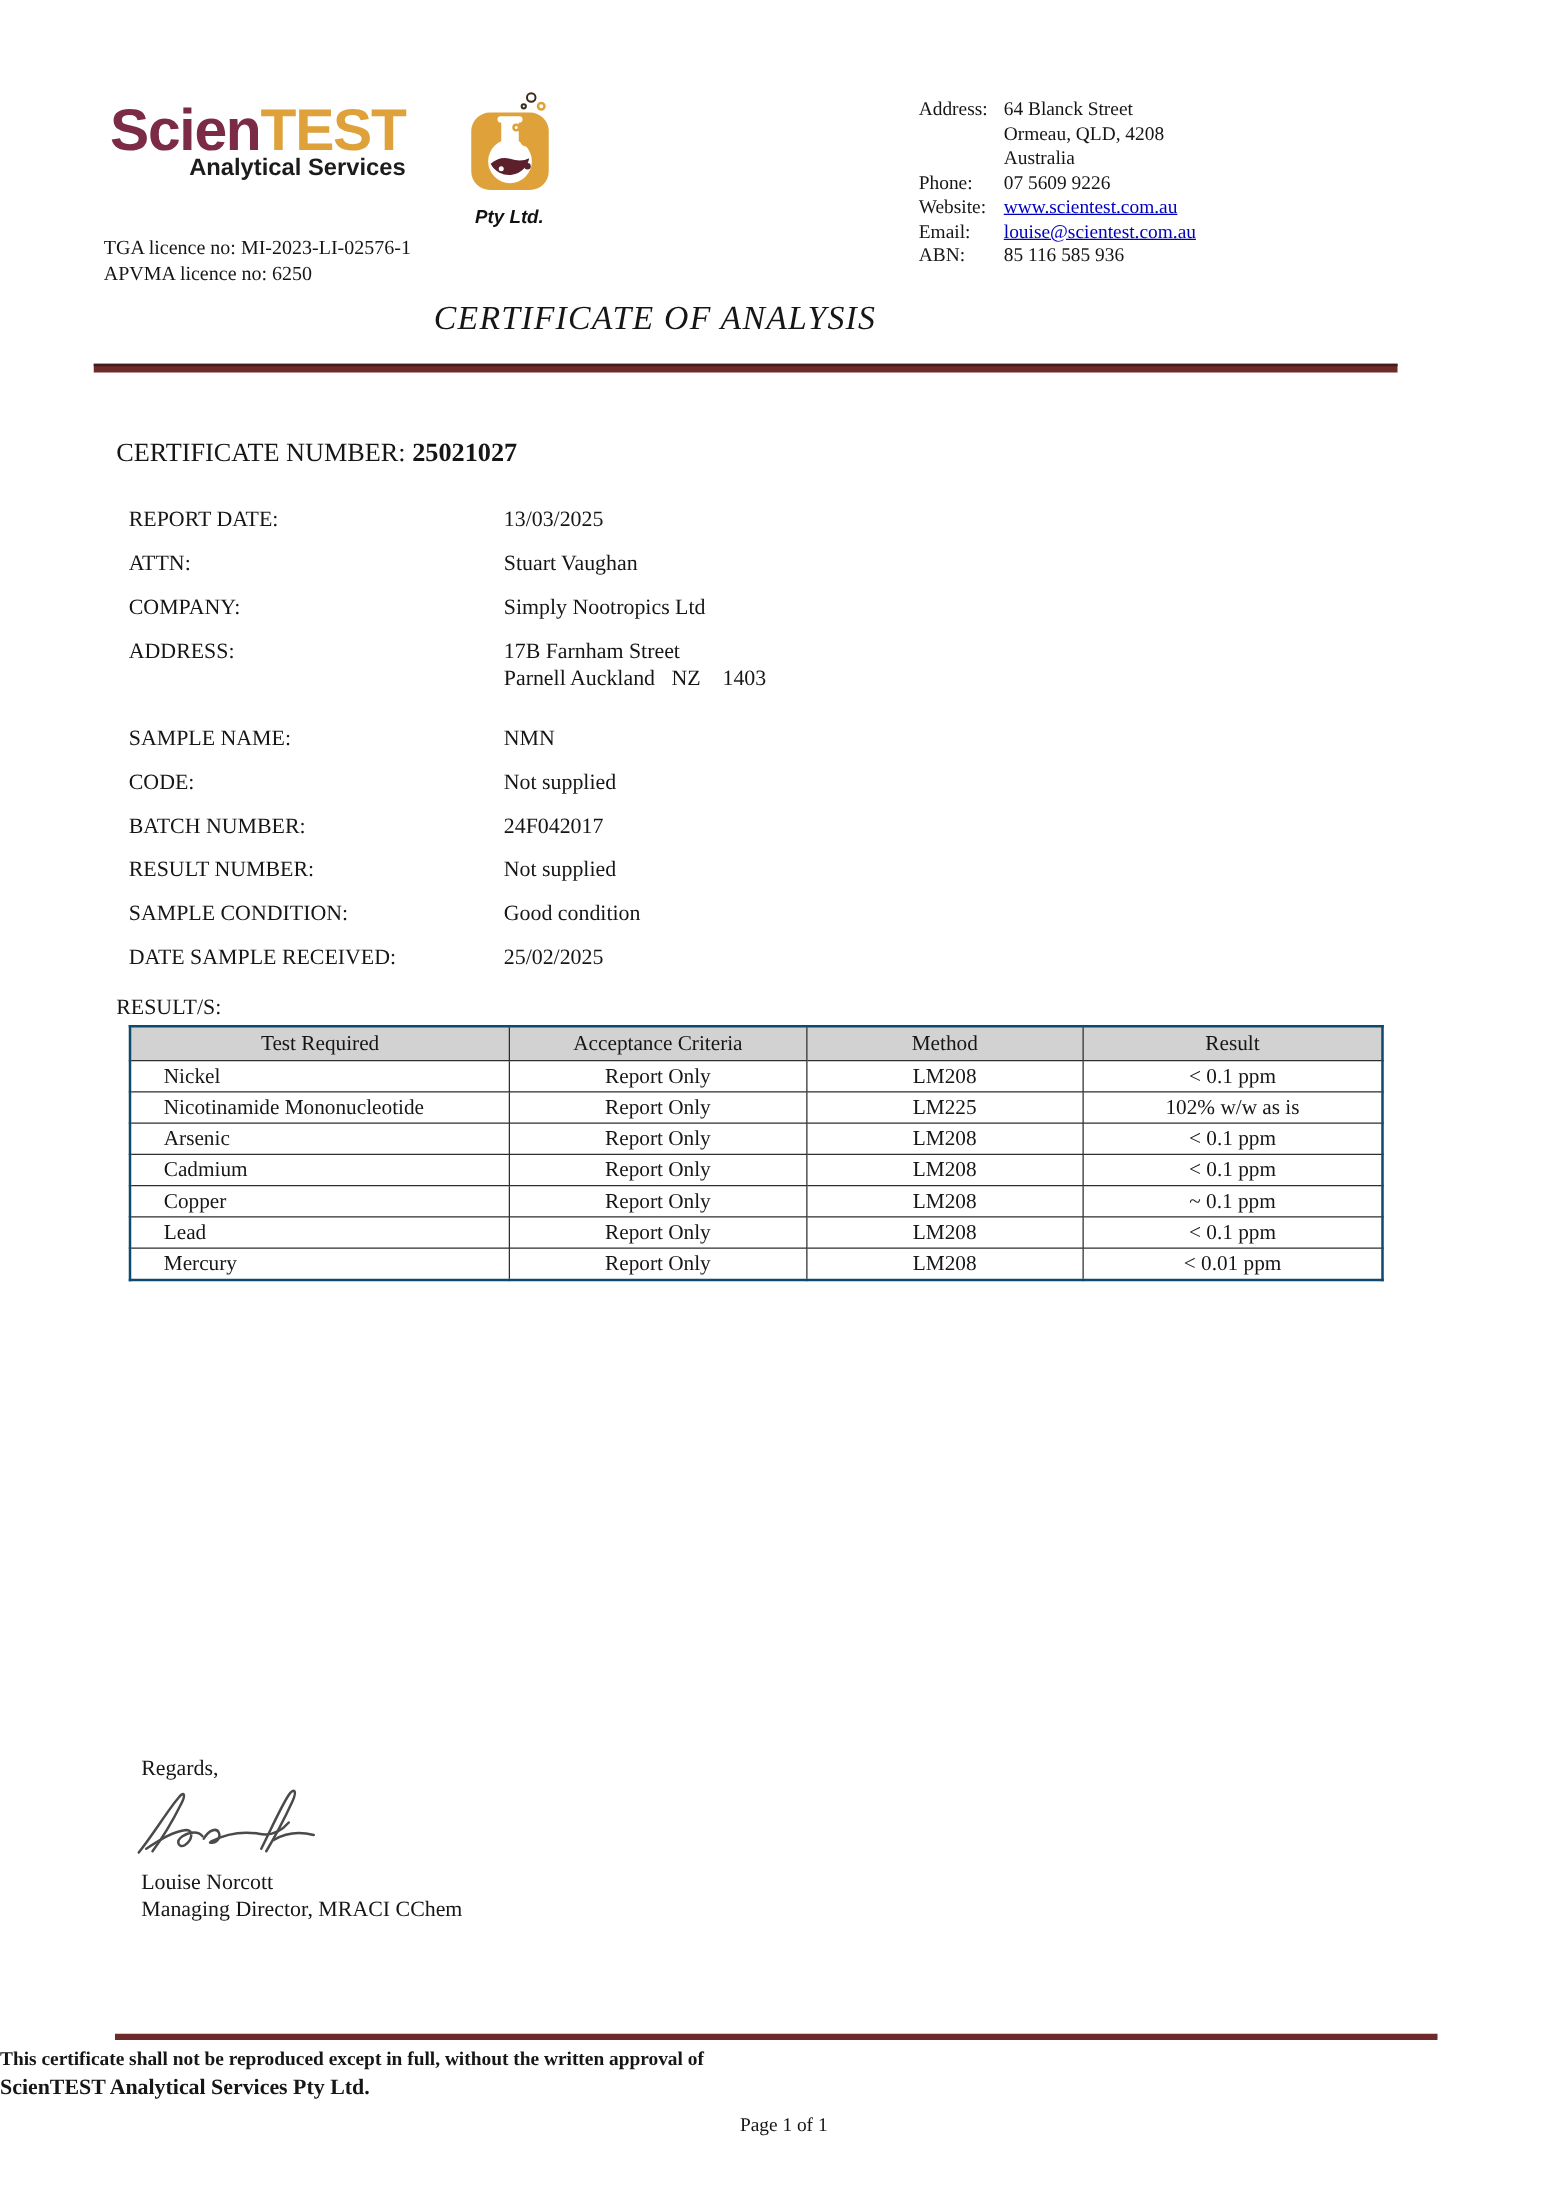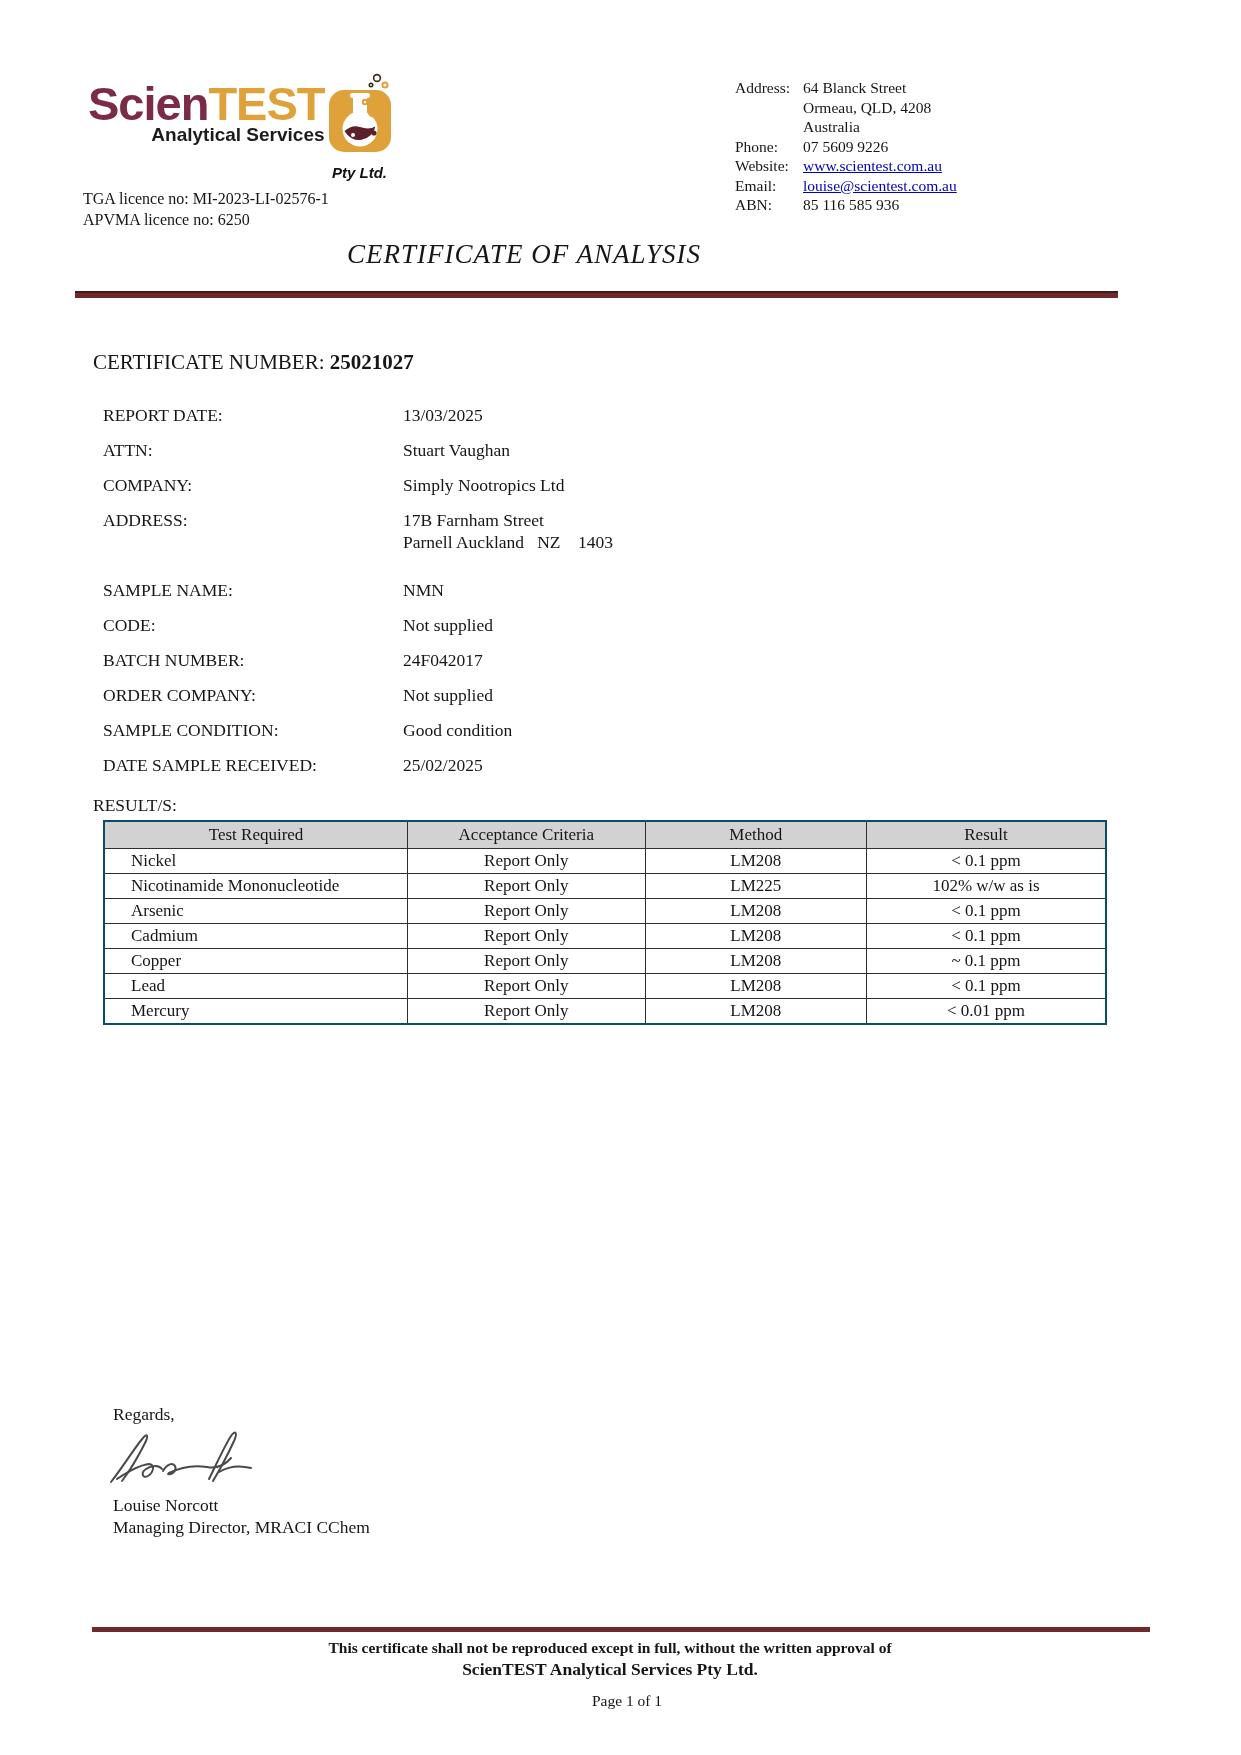--- a/index.html
+++ b/index.html
@@ -10,21 +10,21 @@
     --link-blue:#0000bf;
     --table-header-bg:#d2d2d2;
     --ink:#161616;
   }
   *{margin:0;padding:0;box-sizing:border-box;}
   html,body{background:#ffffff;}
   body{width:1241px;font-family:"Liberation Serif",serif;color:var(--ink);}
   .page{position:relative;width:1241px;height:1755px;background:#fff;overflow:hidden;}
 
   
-  .logo-block{position:absolute;left:88px;top:72px;display:flex;align-items:flex-start;}
+  .logo-block{position:absolute;left:88px;top:72px;display:flex;align-items:flex-start;gap:48px;}
   .logo-left{display:flex;flex-direction:column;align-items:flex-end;}
   .logo-wordmark{font-family:"Liberation Sans",sans-serif;font-weight:bold;font-size:47px;line-height:48px;letter-spacing:-1px;margin-top:8px;}
   .logo-wordmark .wm-a{color:var(--brand-maroon);}
   .logo-wordmark .wm-b{color:var(--brand-gold);}
   .logo-tagline{font-family:"Liberation Sans",sans-serif;font-weight:bold;font-size:19px;color:#1c1c1c;margin-top:-4px;letter-spacing:0px;}
   .logo-flask{display:flex;flex-direction:column;align-items:center;margin-left:2px;font-style:italic;}
   .logo-suffix{font-family:"Liberation Sans",sans-serif;font-weight:bold;font-size:15px;color:#111;margin-top:2px;}
   .flask-gold{fill:var(--brand-gold);}
   .flask-liquid{fill:var(--flask-liquid);}
   .bub-gold{fill:none;stroke:var(--brand-gold);stroke-width:2;}
@@ -68,21 +68,21 @@
   .results-table td:first-child{text-align:left;padding-left:26px;}
   .col-test{width:30.3%;} .col-crit{width:23.7%;} .col-method{width:22.1%;} .col-result{width:23.9%;}
 
   
   .sig-block{position:absolute;left:113px;top:1403px;font-size:17.5px;line-height:22px;}
   .sig-image{margin:2px 0 0 -6px;}
   .sig-stroke{fill:none;stroke:#4a4a4a;stroke-width:2;stroke-linecap:round;}
 
   
   .footer-rule{position:absolute;left:92px;top:1627px;width:1058px;height:5px;background:var(--rule-maroon);}
-  .footer-text{position:absolute;left:0;top:1637px;width:1220px;text-align:center;font-weight:bold;}
+  .footer-text{position:absolute;left:0;top:1637px;width:1220px;font-weight:bold;}
   .footer-line1{font-size:15.5px;line-height:21px;}
   .footer-line2{font-size:17.5px;line-height:23px;}
   .page-number{position:absolute;left:0;top:1692px;width:1220px;text-align:center;font-size:15.5px;padding-left:34px;}
 </style>
 </head>
 <body>
 
 <div class="page">
 
   <div class="logo-block">
@@ -167,21 +167,21 @@
     </div>
     <div class="detail-row">
       <span class="detail-label">CODE:</span>
       <span class="detail-value">Not supplied</span>
     </div>
     <div class="detail-row">
       <span class="detail-label">BATCH NUMBER:</span>
       <span class="detail-value">24F042017</span>
     </div>
     <div class="detail-row">
-      <span class="detail-label">ORDER COMPANY:</span>
+      <span class="detail-label">RESULT NUMBER:</span>
       <span class="detail-value">Not supplied</span>
     </div>
     <div class="detail-row">
       <span class="detail-label">SAMPLE CONDITION:</span>
       <span class="detail-value">Good condition</span>
     </div>
     <div class="detail-row">
       <span class="detail-label">DATE SAMPLE RECEIVED:</span>
       <span class="detail-value">25/02/2025</span>
     </div>

